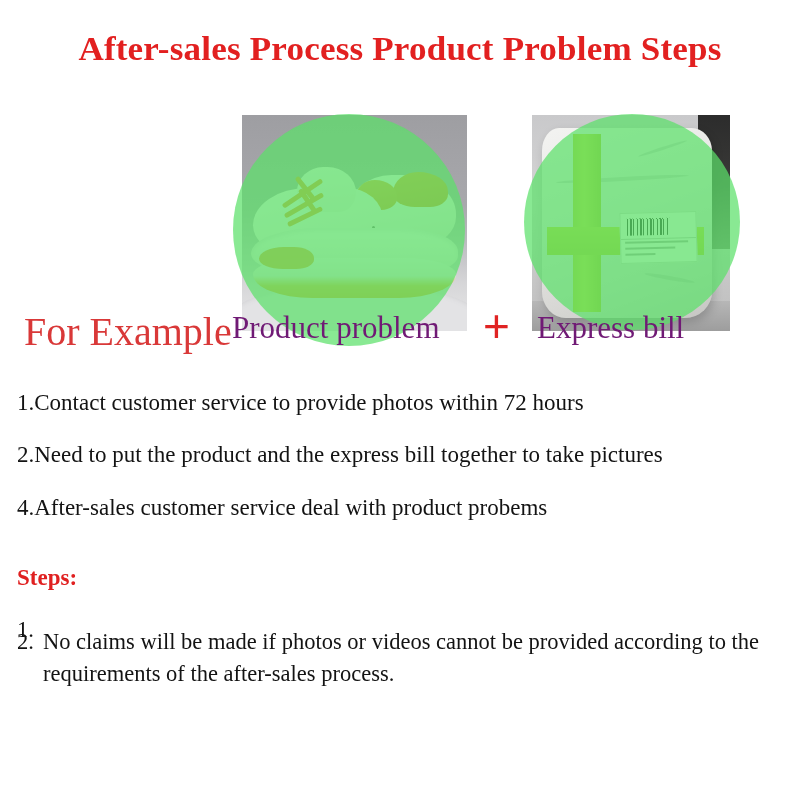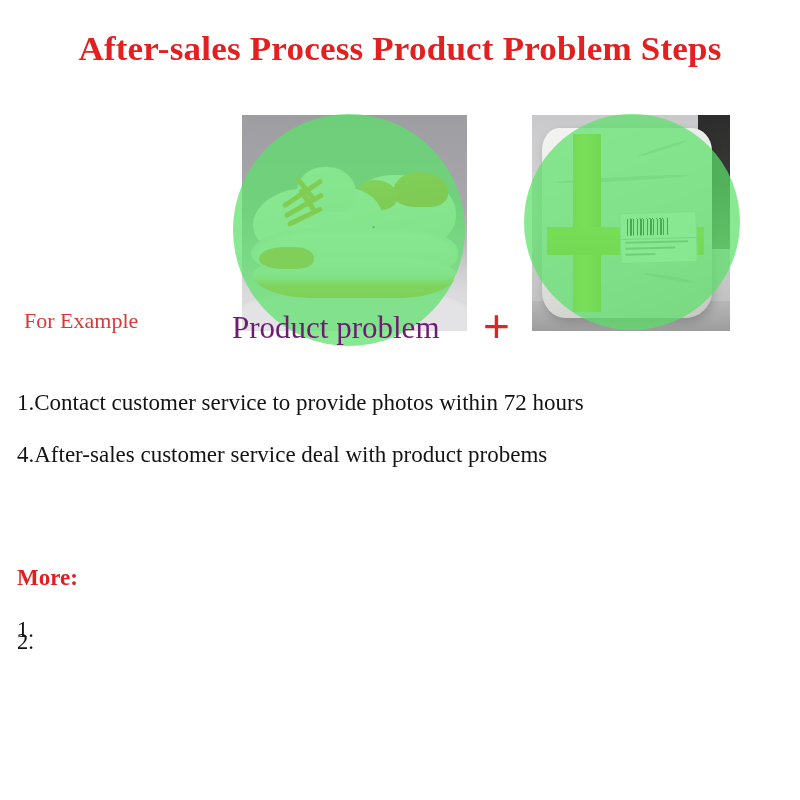--- a/index.html
+++ b/index.html
@@ -40,21 +40,21 @@
     left: 0;
     top: 105px;
     width: 800px;
     height: 245px;
   }
 
   .for-example-label {
     position: absolute;
     left: 24px;
     top: 203px;
-    font-size: 22px;
+    font-size: 40px;
     color: #D93838;
     font-family: "Liberation Serif", "DejaVu Serif", serif;
     white-space: nowrap;
   }
 
   
   .photo {
     position: absolute;
     overflow: visible;
   }
@@ -371,29 +371,32 @@
         </div>
       </div>
     </div>
   </div>
   <div class="green-blob" id="blob-parcel"></div>
 
   <div class="photo-caption" id="cap-product">Product problem</div>
 
   <div class="plus-sign">+</div>
 
+  <div class="photo-caption" id="cap-express">Express bill</div>
 </div>
 
 <div class="steps">
   <div class="step-line">1.Contact customer service to provide photos within 72 hours</div>
+  <div class="step-line">2.Need to put the product and the express bill together to take pictures</div>
   <div class="step-line">4.After-sales customer service deal with product probems</div>
 </div>
 
-<div class="note-heading">More:</div>
+<div class="note-heading">Steps:</div>
 
 <div class="note-list">
   <div class="note-item">
     <span class="note-num">1.</span>
   </div>
   <div class="note-item">
     <span class="note-num">2.</span>
+    <span>No claims will be made if photos or videos cannot be provided according to the requirements of the after-sales process.</span>
   </div>
 </div>
 
 </body></html>

